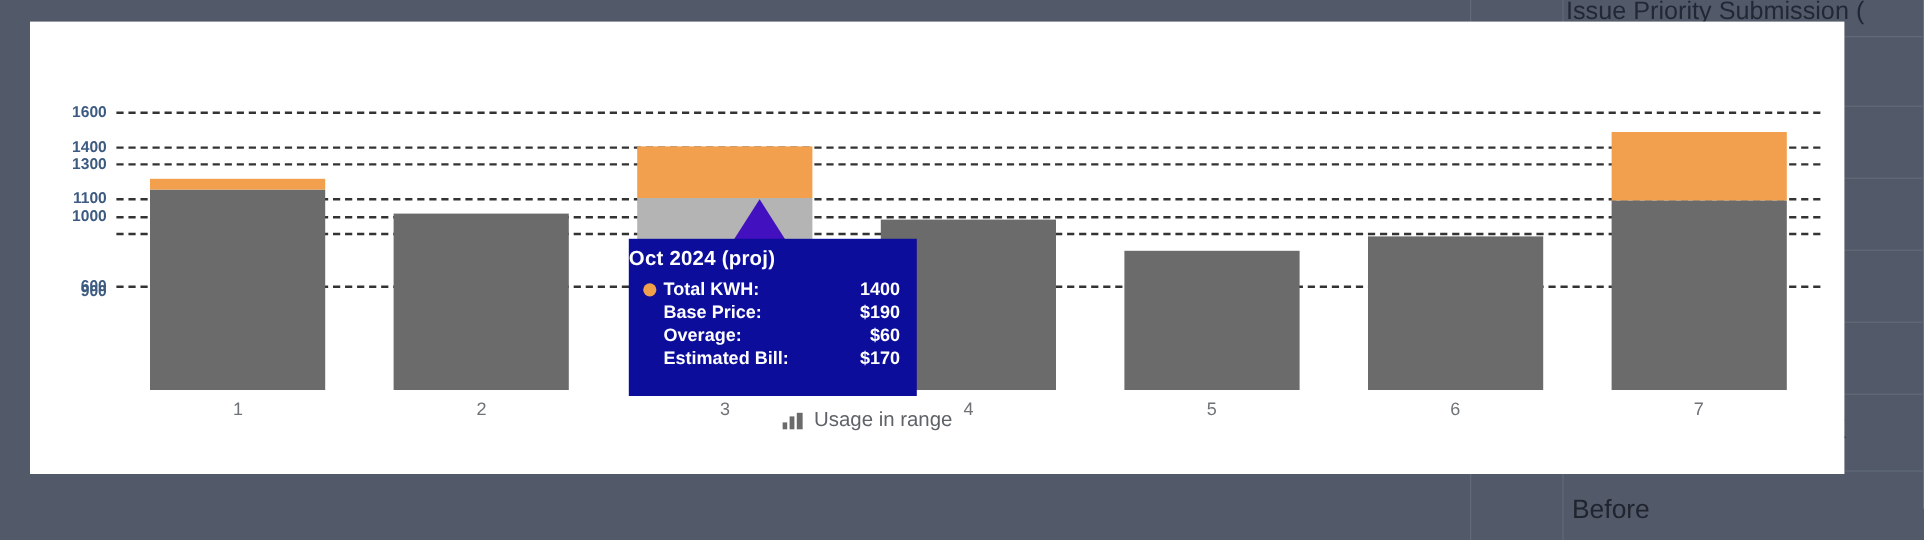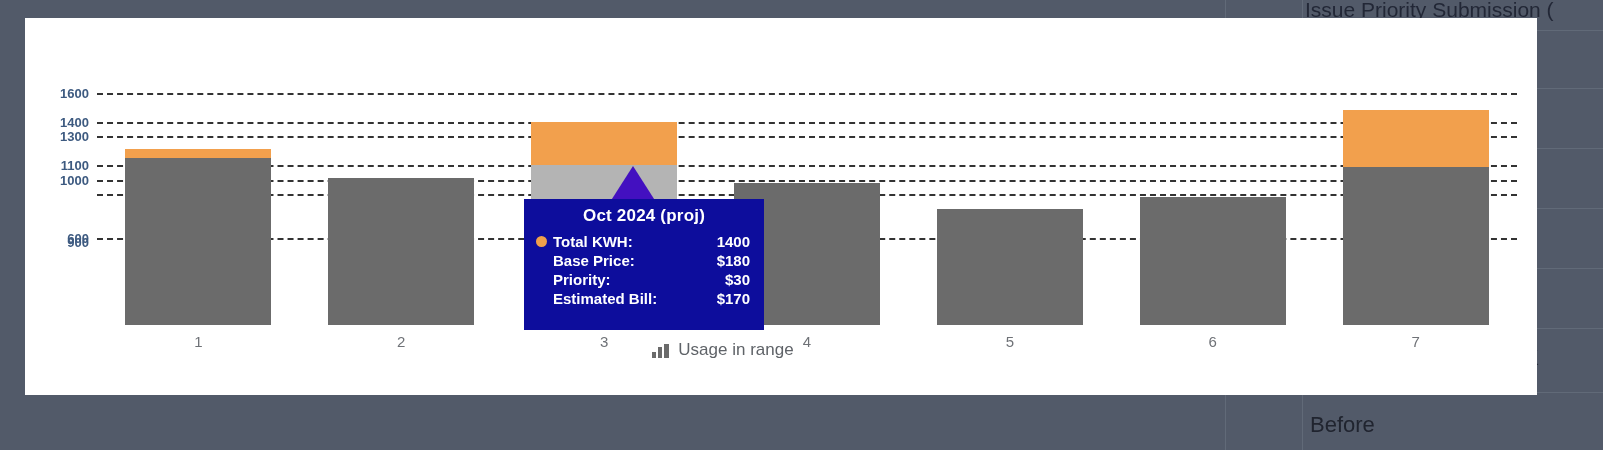--- a/index.html
+++ b/index.html
@@ -73,21 +73,21 @@
     position:absolute;left:499px;top:181px;width:240px;height:131px;
     background:#0d0d9c;color:#ffffff;
     padding:0;box-sizing:border-box;
   }
   #tt-arrow{
     position:absolute;left:585px;top:148px;width:0;height:0;
     border-left:23px solid transparent;border-right:23px solid transparent;
     border-bottom:36px solid #4310c0;
   }
   #tt-title{
-    text-align:center;font-size:17px;font-weight:bold;color:#fff;
+    text-align:left;font-size:17px;font-weight:bold;color:#fff;
     padding:7px 0 6px 0;letter-spacing:.2px;
   }
   .tt-row{
     display:flex;align-items:center;font-size:15px;font-weight:bold;
     padding:1px 14px 1px 12px;
   }
   .tt-dot{
     width:11px;height:11px;border-radius:50%;background:#f0a04b;
     margin-right:6px;flex:0 0 11px;
   }
@@ -184,26 +184,26 @@
     <div id="tt-title">Oct 2024 (proj)</div>
     <div id="tt-rows">
         <div class="tt-row">
           <span class="tt-dot"></span>
           <span class="tt-key">Total KWH:</span>
           <span class="tt-val">1400</span>
         </div>
         <div class="tt-row">
           <span class="tt-dot blank"></span>
           <span class="tt-key">Base Price:</span>
-          <span class="tt-val">$180</span>
+          <span class="tt-val">$190</span>
         </div>
         <div class="tt-row">
           <span class="tt-dot blank"></span>
-          <span class="tt-key">Priority:</span>
-          <span class="tt-val">$30</span>
+          <span class="tt-key">Overage:</span>
+          <span class="tt-val">$60</span>
         </div>
         <div class="tt-row">
           <span class="tt-dot blank"></span>
           <span class="tt-key">Estimated Bill:</span>
           <span class="tt-val">$170</span>
         </div>
       </div>
   </div>
 
 </div>

